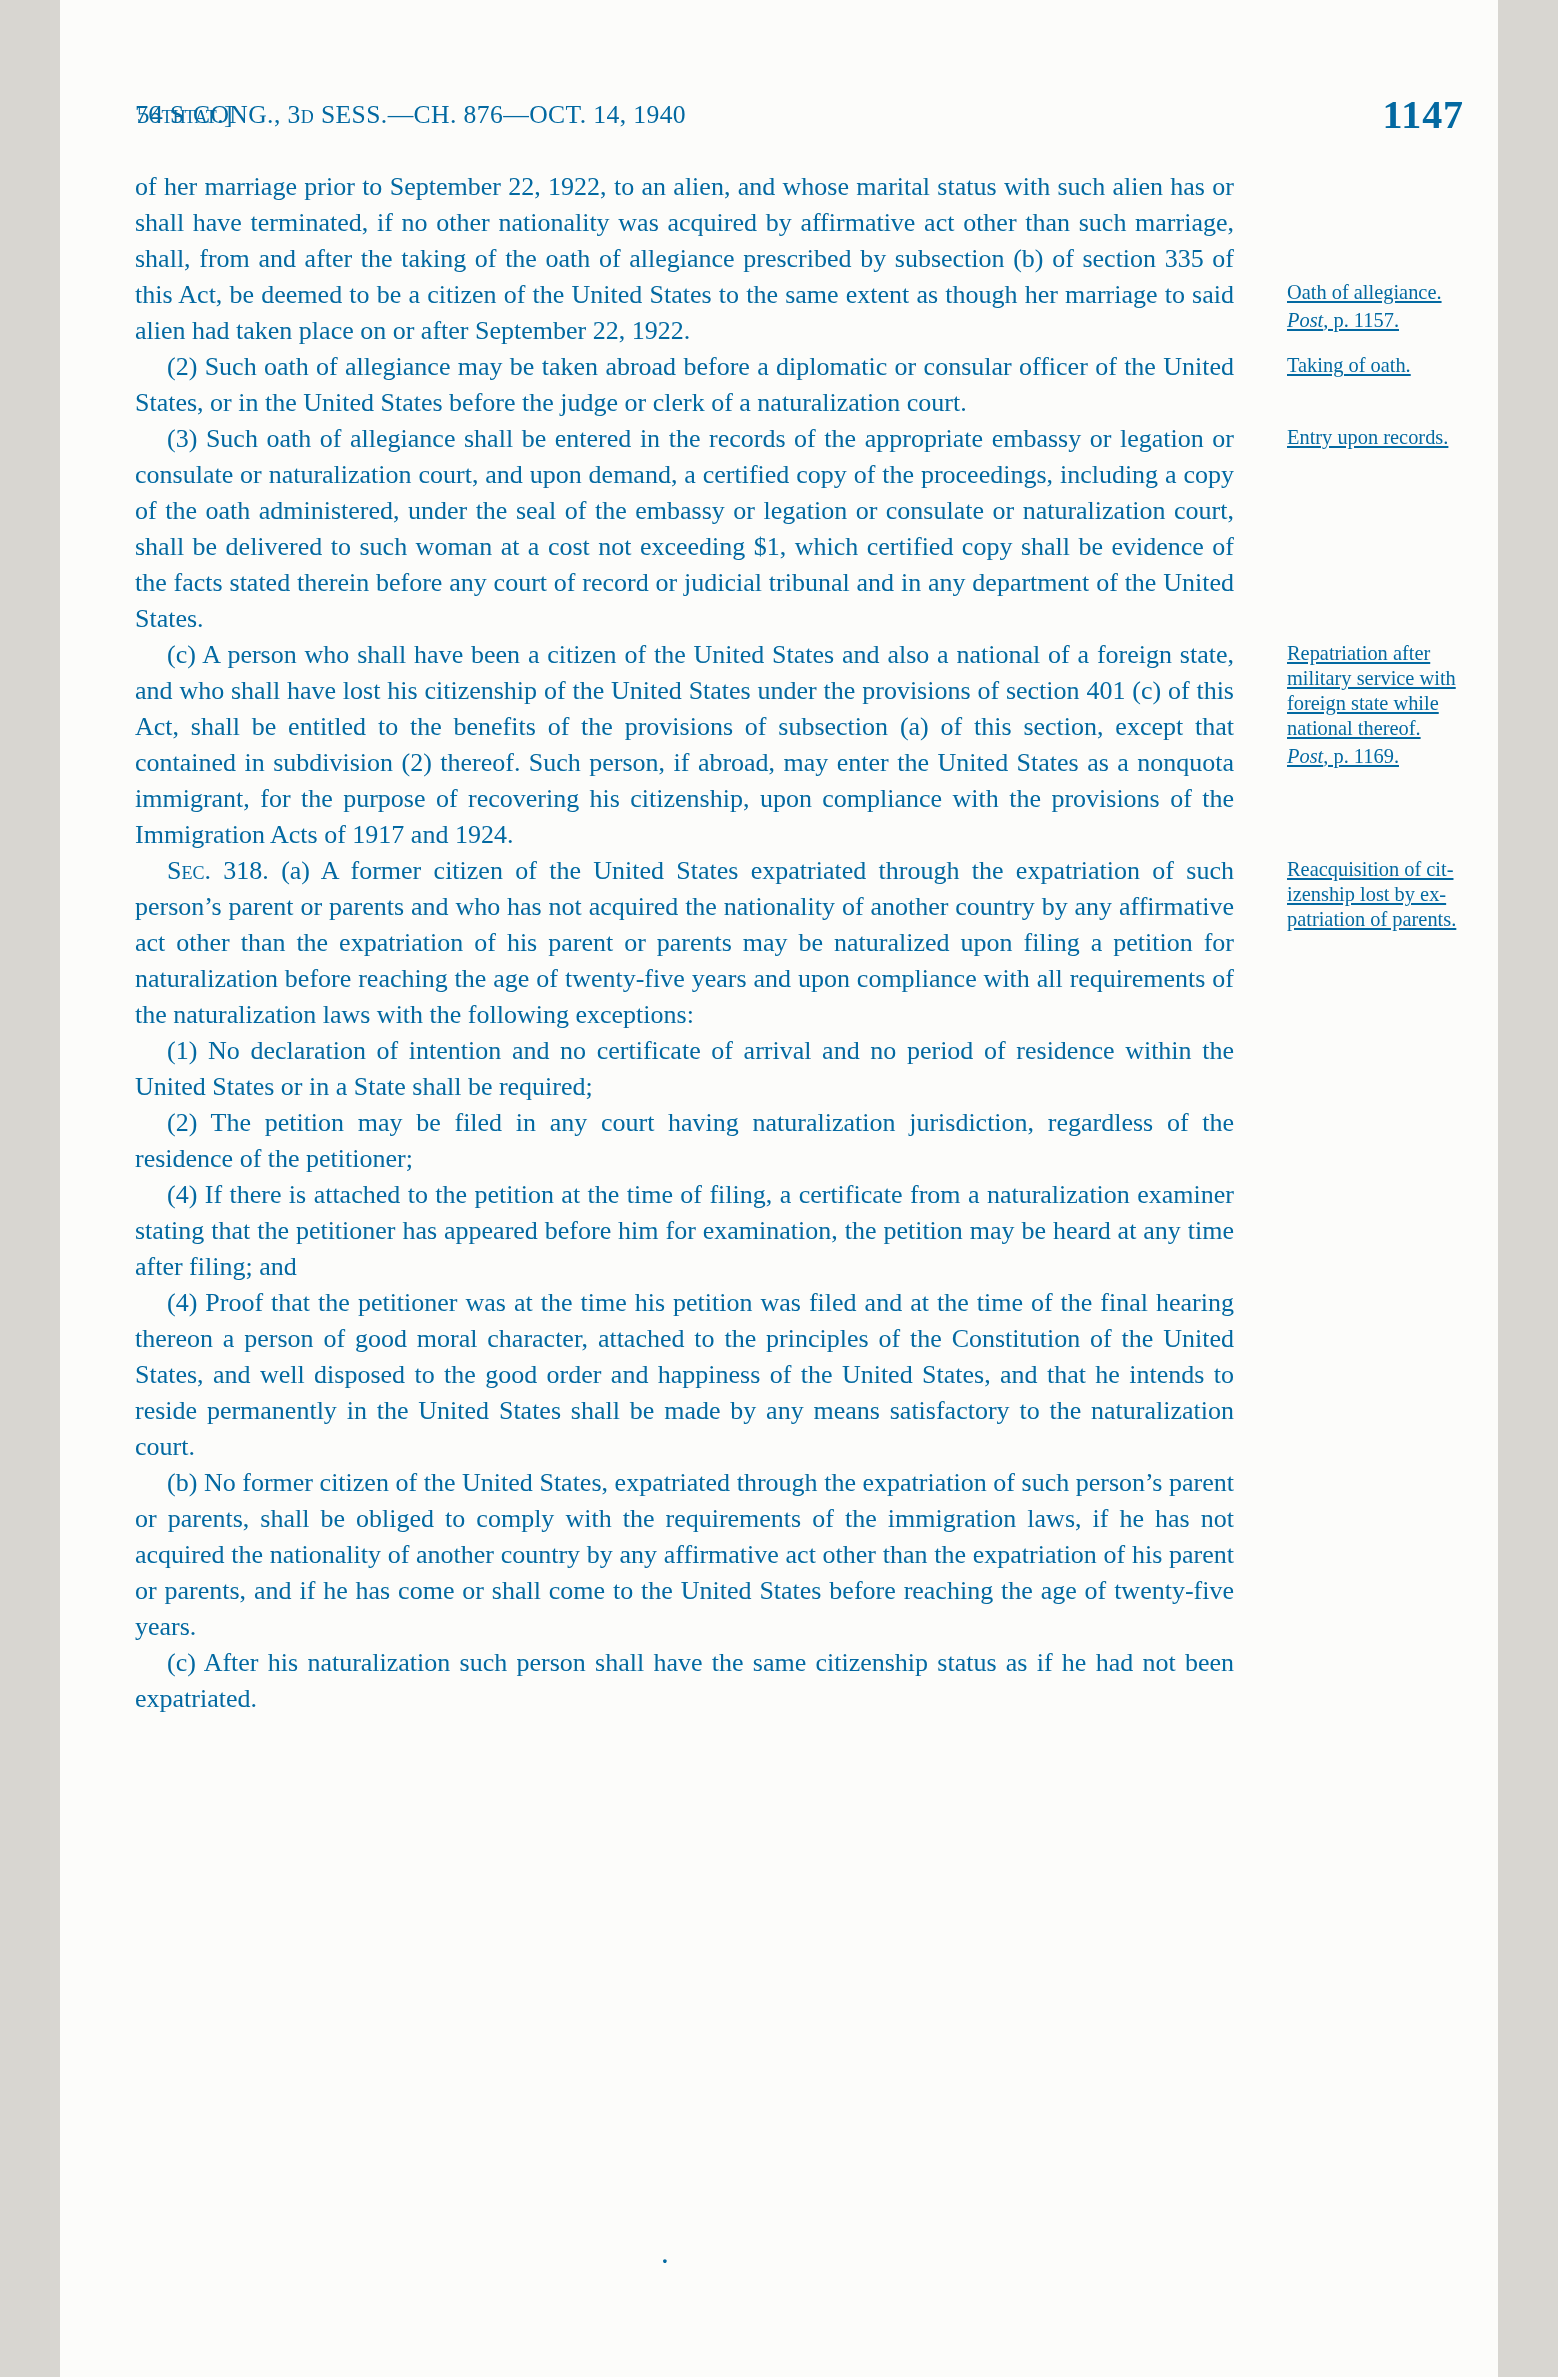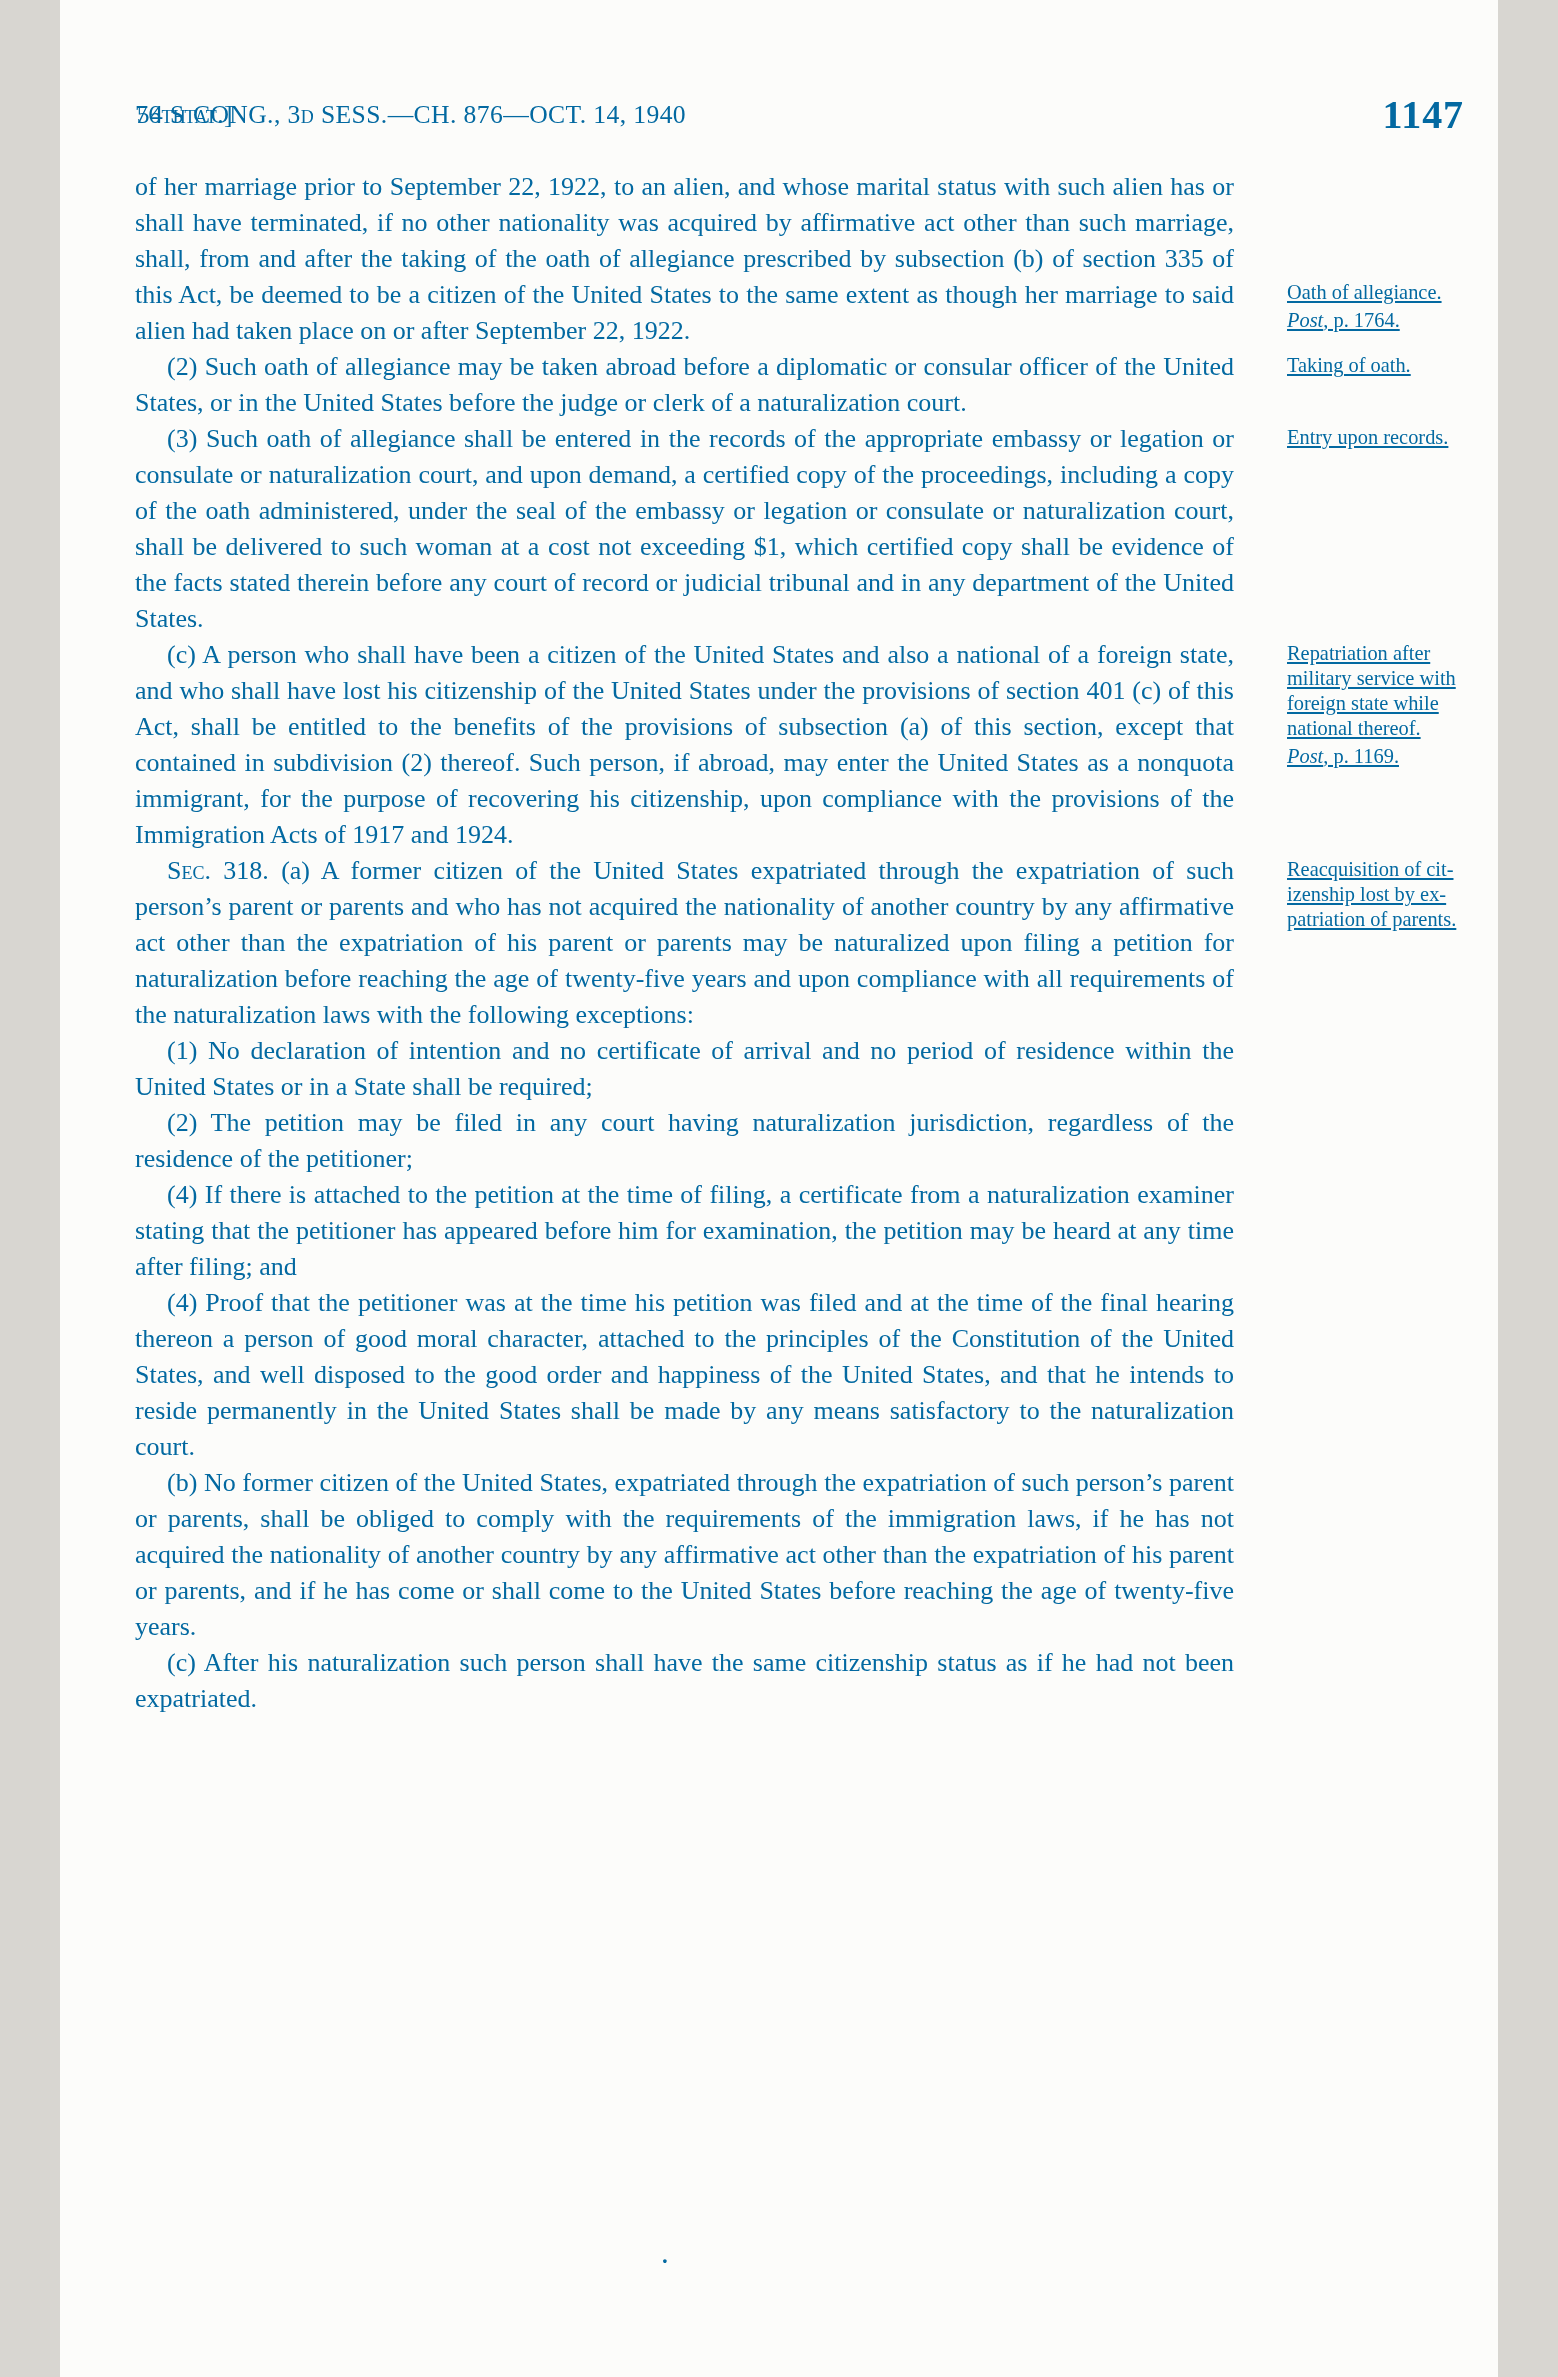--- a/index.html
+++ b/index.html
@@ -64,21 +64,21 @@
 
   <main class="statute-body">
 
     <div class="para-row">
       <p class="body-text">
         <span>of her marriage prior to September 22, 1922, to an alien, and whose marital status with such alien has or shall have terminated, if no other nationality was acquired by affirmative act other than such marriage, shall, from and after the taking of the oath of allegiance prescribed by subsection (b) of section 335 of this Act, be deemed to be a citizen of the United States to the same extent as though her marriage to said alien had taken place on or after September 22, 1922.</span>
       </p>
       <div class="note-col">
         <div class="note note-offset-oath">
           <span class="lines">Oath of allegiance.</span>
-          <span class="ref"><span class="ital">Post</span><span>, p. 1764.</span></span>
+          <span class="ref"><span class="ital">Post</span><span>, p. 1157.</span></span>
         </div>
       </div>
     </div>
 
     <div class="para-row">
       <p class="body-text indent">
         <span>(2) Such oath of allegiance may be taken abroad before a diplomatic or consular officer of the United States, or in the United States before the judge or clerk of a naturalization court.</span>
       </p>
       <div class="note-col">
         <div class="note">

